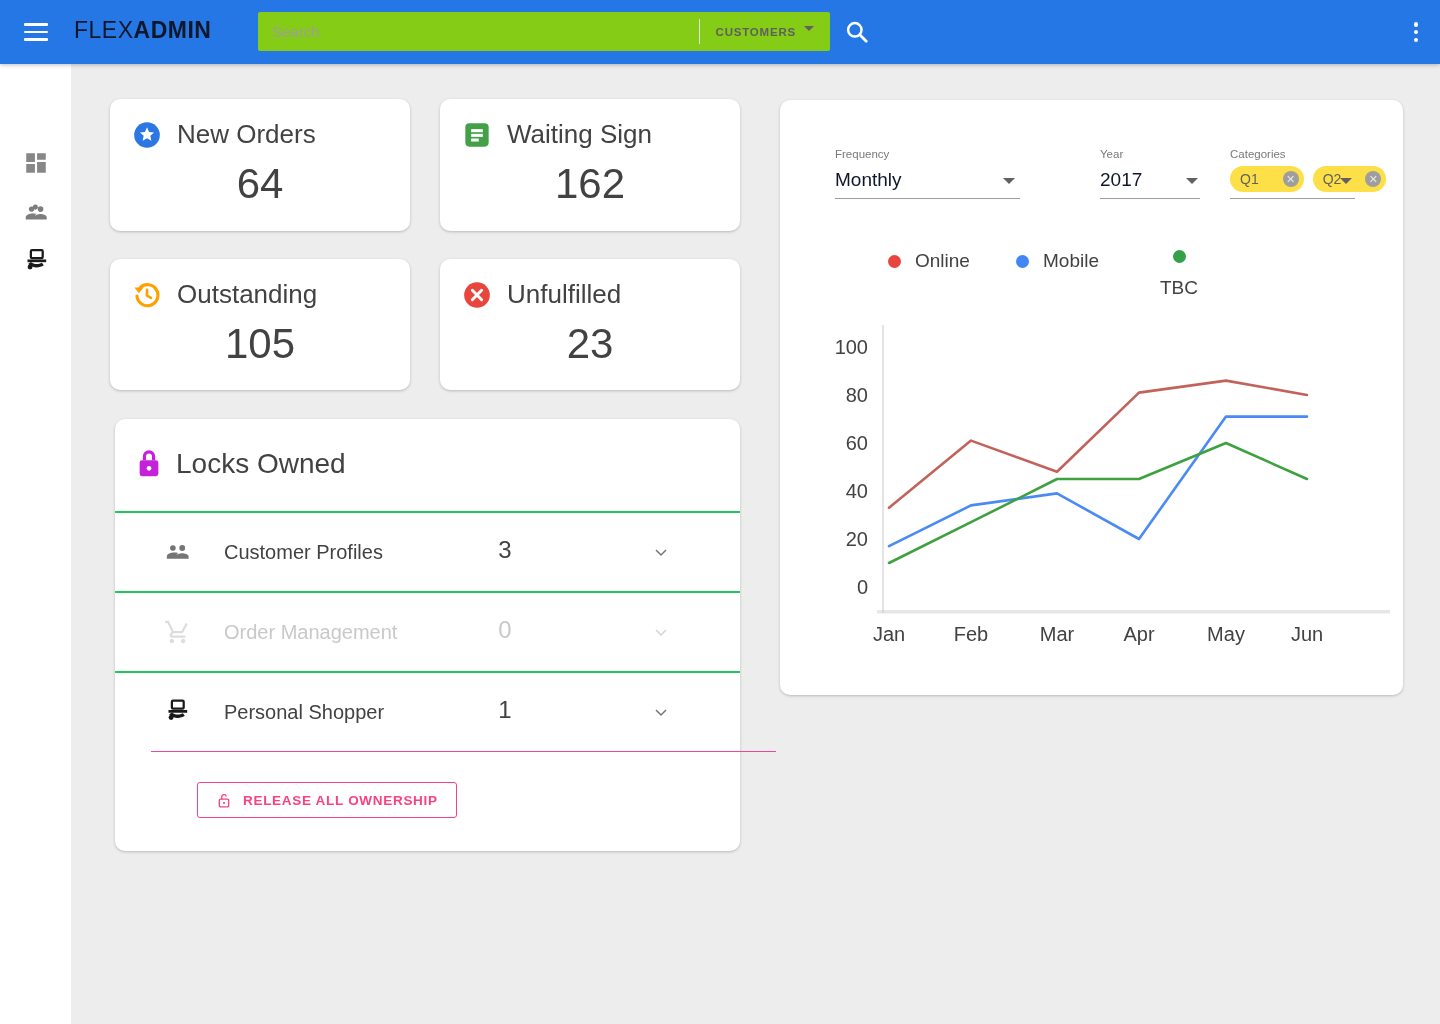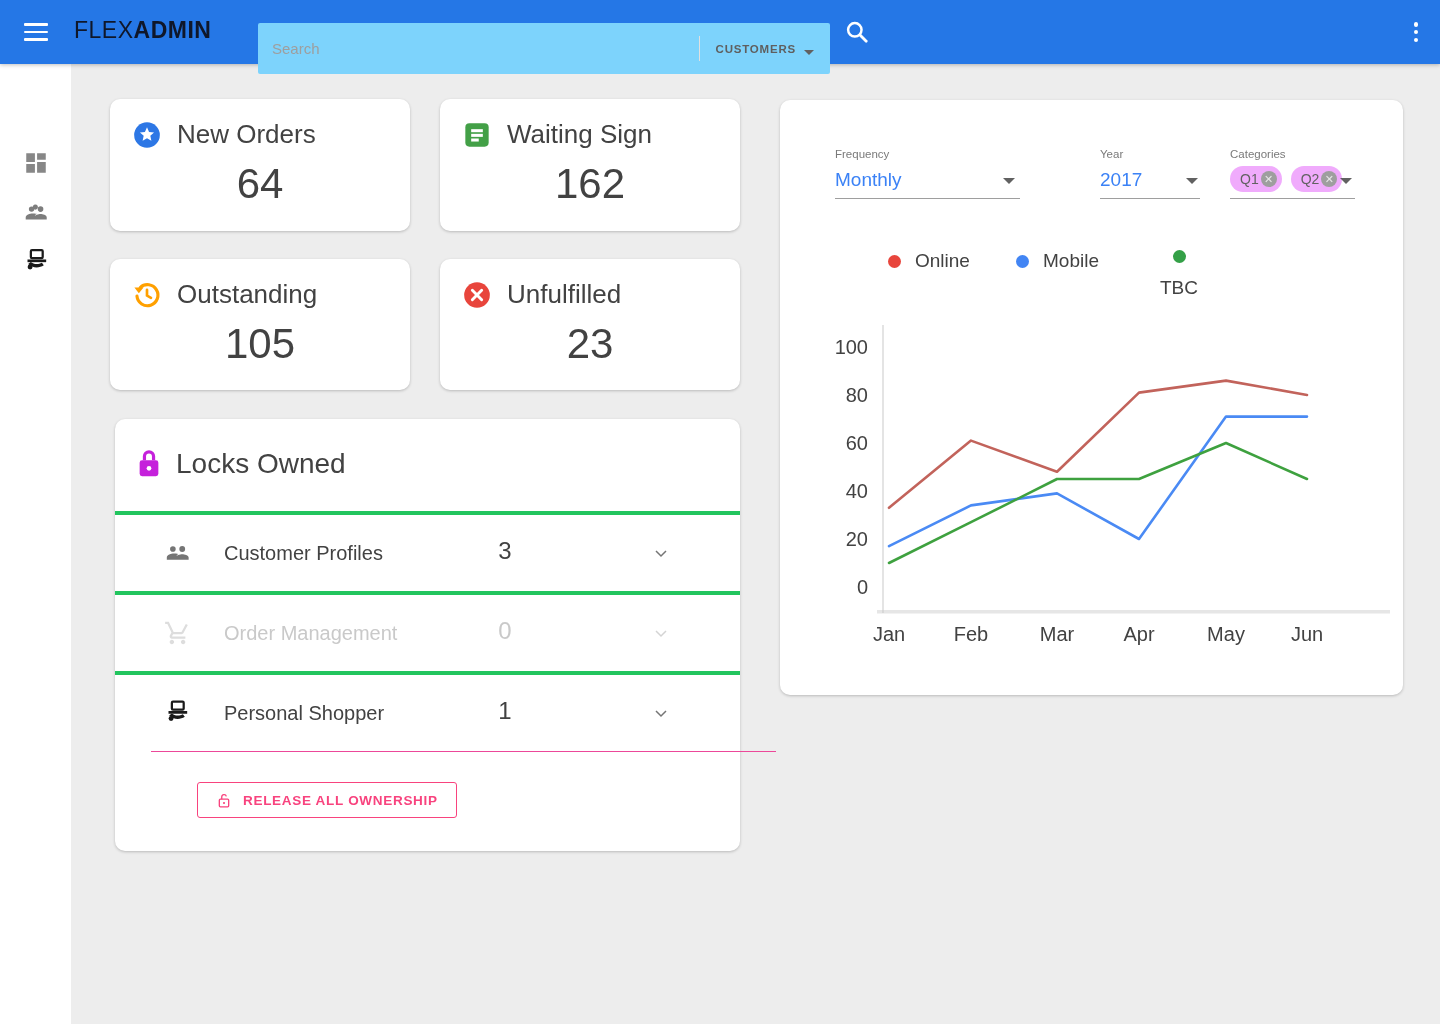--- a/index.html
+++ b/index.html
@@ -7,27 +7,27 @@
   body { font-family:"Liberation Sans","DejaVu Sans",sans-serif; background:#EDEDED; position:relative; overflow:hidden; }
 
   
   .appbar { position:absolute; left:0; top:0; width:1440px; height:64px; background:#2577E6; z-index:20;
             box-shadow:0 1px 4px rgba(0,0,0,.25); }
   .hamburger { position:absolute; left:24px; top:23px; width:24px; height:18px; cursor:pointer; }
   .hamburger span { display:block; height:2.6px; background:#fff; border-radius:1px; margin-bottom:5px; }
   .brand { position:absolute; left:74px; top:17px; font-size:23px; color:#0f172a; letter-spacing:.5px; }
   .brand .light { font-weight:400; }
   .brand .bold { font-weight:700; }
-  .searchbox { position:absolute; left:258px; top:12px; width:572px; height:51px; background:#7dd3fc; border-radius:2px;
-               display:flex; align-items:center;margin-top:11px; }
+  .searchbox { position:absolute; left:258px; top:12px; width:572px; height:39px; background:#84cc16; border-radius:2px;
+               display:flex; align-items:center; }
   .searchbox input { flex:1; border:none; outline:none; font-size:15px; color:#424242; padding:0 14px;
                      font-family:inherit; background:transparent; }
   .searchbox input::placeholder { color:#9E9E9E; }
   .scope-divider { width:1px; height:25px; background:#E0E0E0; }
-  .scope { display:flex; align-items:flex-end; gap:8px; padding:0 16px; cursor:pointer; }
+  .scope { display:flex; align-items:flex-start; gap:8px; padding:0 16px; cursor:pointer; }
   .scope-label { font-size:11.5px; font-weight:700; letter-spacing:.8px; color:#5f5f5f; }
   .caret-down { width:0; height:0; border-left:5px solid transparent; border-right:5px solid transparent;
                 border-top:5px solid #616161; }
   .search-btn { position:absolute; left:844px; top:19px; width:26px; height:26px; cursor:pointer; }
   .kebab { position:absolute; right:17px; top:22px; width:14px; height:20px; display:flex; flex-direction:column;
            align-items:center; justify-content:space-between; cursor:pointer; }
   .kebab i { width:4.5px; height:4.5px; border-radius:50%; background:#fff; }
 
   
   .sidebar { position:absolute; left:0; top:64px; width:71px; height:960px; background:#fff; z-index:10; }
@@ -44,46 +44,46 @@
   .stat-head { position:absolute; left:23px; top:20px; display:flex; align-items:center; gap:16px; }
   .stat-label { font-size:26px; color:#424242; }
   .stat-value { position:absolute; left:0; top:160px-99px; width:100%; text-align:center; top:61px;
                 font-size:42px; color:#424242; font-weight:400; }
 
   
   .locks { left:115px; top:419px; width:625px; height:432px; }
   .locks-head { position:absolute; left:0; top:0; width:100%; height:92px; }
   .locks-head .lk { position:absolute; left:19px; top:29px; width:30px; height:32px; }
   .locks-title { position:absolute; left:61px; top:45px; transform:translateY(-50%); font-size:28px; color:#424242; }
-  .lock-row { position:absolute; left:0; width:100%; height:80px; border-top:4px solid #22c55e; cursor:pointer; }
+  .lock-row { position:absolute; left:0; width:100%; height:80px; border-top:2px solid #22c55e; cursor:pointer; }
   .lock-row.r1 { top:92px; } .lock-row.r2 { top:172px; } .lock-row.r3 { top:252px; }
   .row-icon { position:absolute; left:49px; top:50%; transform:translateY(-50%); width:27px; height:27px; }
   .row-label { position:absolute; left:109px; top:50%; transform:translateY(-50%); font-size:20px; color:#424242; }
   .row-count { position:absolute; left:355px; top:47%; transform:translateY(-50%); width:70px; text-align:center;
                font-size:24px; color:#424242; }
   .row-chevron { position:absolute; left:536px; top:50%; transform:translateY(-50%); width:20px; height:20px; }
   .lock-row.disabled .row-label, .lock-row.disabled .row-count { color:#C9C9C9; }
   .locks-foot { position:absolute; left:0; top:332px; width:100%; height:100px; border-top:1px solid #ec4899;margin-left:36px; }
   .release-btn { position:absolute; left:46px; top:30px; height:36px; padding:0 18px; background:#fff;
                  border:1px solid #F8437E; border-radius:3px; display:flex; align-items:center; gap:11px;
                  cursor:pointer; }
   .release-btn span { font-size:13.5px; font-weight:700; letter-spacing:.7px; color:#F8437E; }
 
   
   .chartcard { left:780px; top:100px; width:623px; height:595px; }
   .ctl { position:absolute; top:48px; }
   .ctl.freq { left:55px; width:185px; } .ctl.year { left:320px; width:100px; } .ctl.cats { left:450px; width:125px; }
   .ctl-label { font-size:11.5px; color:#7A7A7A; }
-  .ctl-value { position:absolute; left:0; top:21px; font-size:19px; color:#3b82f6; }
+  .ctl-value { position:absolute; left:0; top:21px; font-size:19px; color:#0f172a; }
   .ctl-caret { position:absolute; top:30px; width:0; height:0; border-left:6px solid transparent;
                border-right:6px solid transparent; border-top:6px solid #616161; cursor:pointer; }
   .ctl.freq .ctl-caret { left:168px; } .ctl.year .ctl-caret { left:86px; } .ctl.cats .ctl-caret { left:110px; }
   .ctl-underline { position:absolute; left:0; top:50px; width:100%; border-bottom:1px solid #9E9E9E; }
   .chips { position:absolute; left:0; top:18px; display:flex; gap:9px; }
-  .chip { height:26px; background:#f0abfc; border-radius:13px; display:flex; align-items:center; gap:2px;
+  .chip { height:26px; background:#fde047; border-radius:13px; display:flex; align-items:center; gap:24px;
           padding:0 5px 0 10px; cursor:pointer; }
   .chip-label { font-size:14px; color:#616161; }
   .chip-x { width:16px; height:16px; border-radius:50%; background:#9E9E9E; color:#E8E8E8; font-size:11px;
             line-height:16px; text-align:center; font-weight:700; cursor:pointer; }
   .legend { position:absolute; left:0; top:150px; width:100%; height:26px; }
   .legend-item { position:absolute; display:flex; align-items:center; gap:14px; }
   .legend-item.l1 { left:108px; } .legend-item.l2 { left:236px; } .legend-item.l3 { left:380px;flex-direction:column; }
   .legend-dot { width:13px; height:13px; border-radius:50%; }
   .legend-name { font-size:19px; color:#424242; }
   #chart-svg { position:absolute; left:0; top:220px; }

